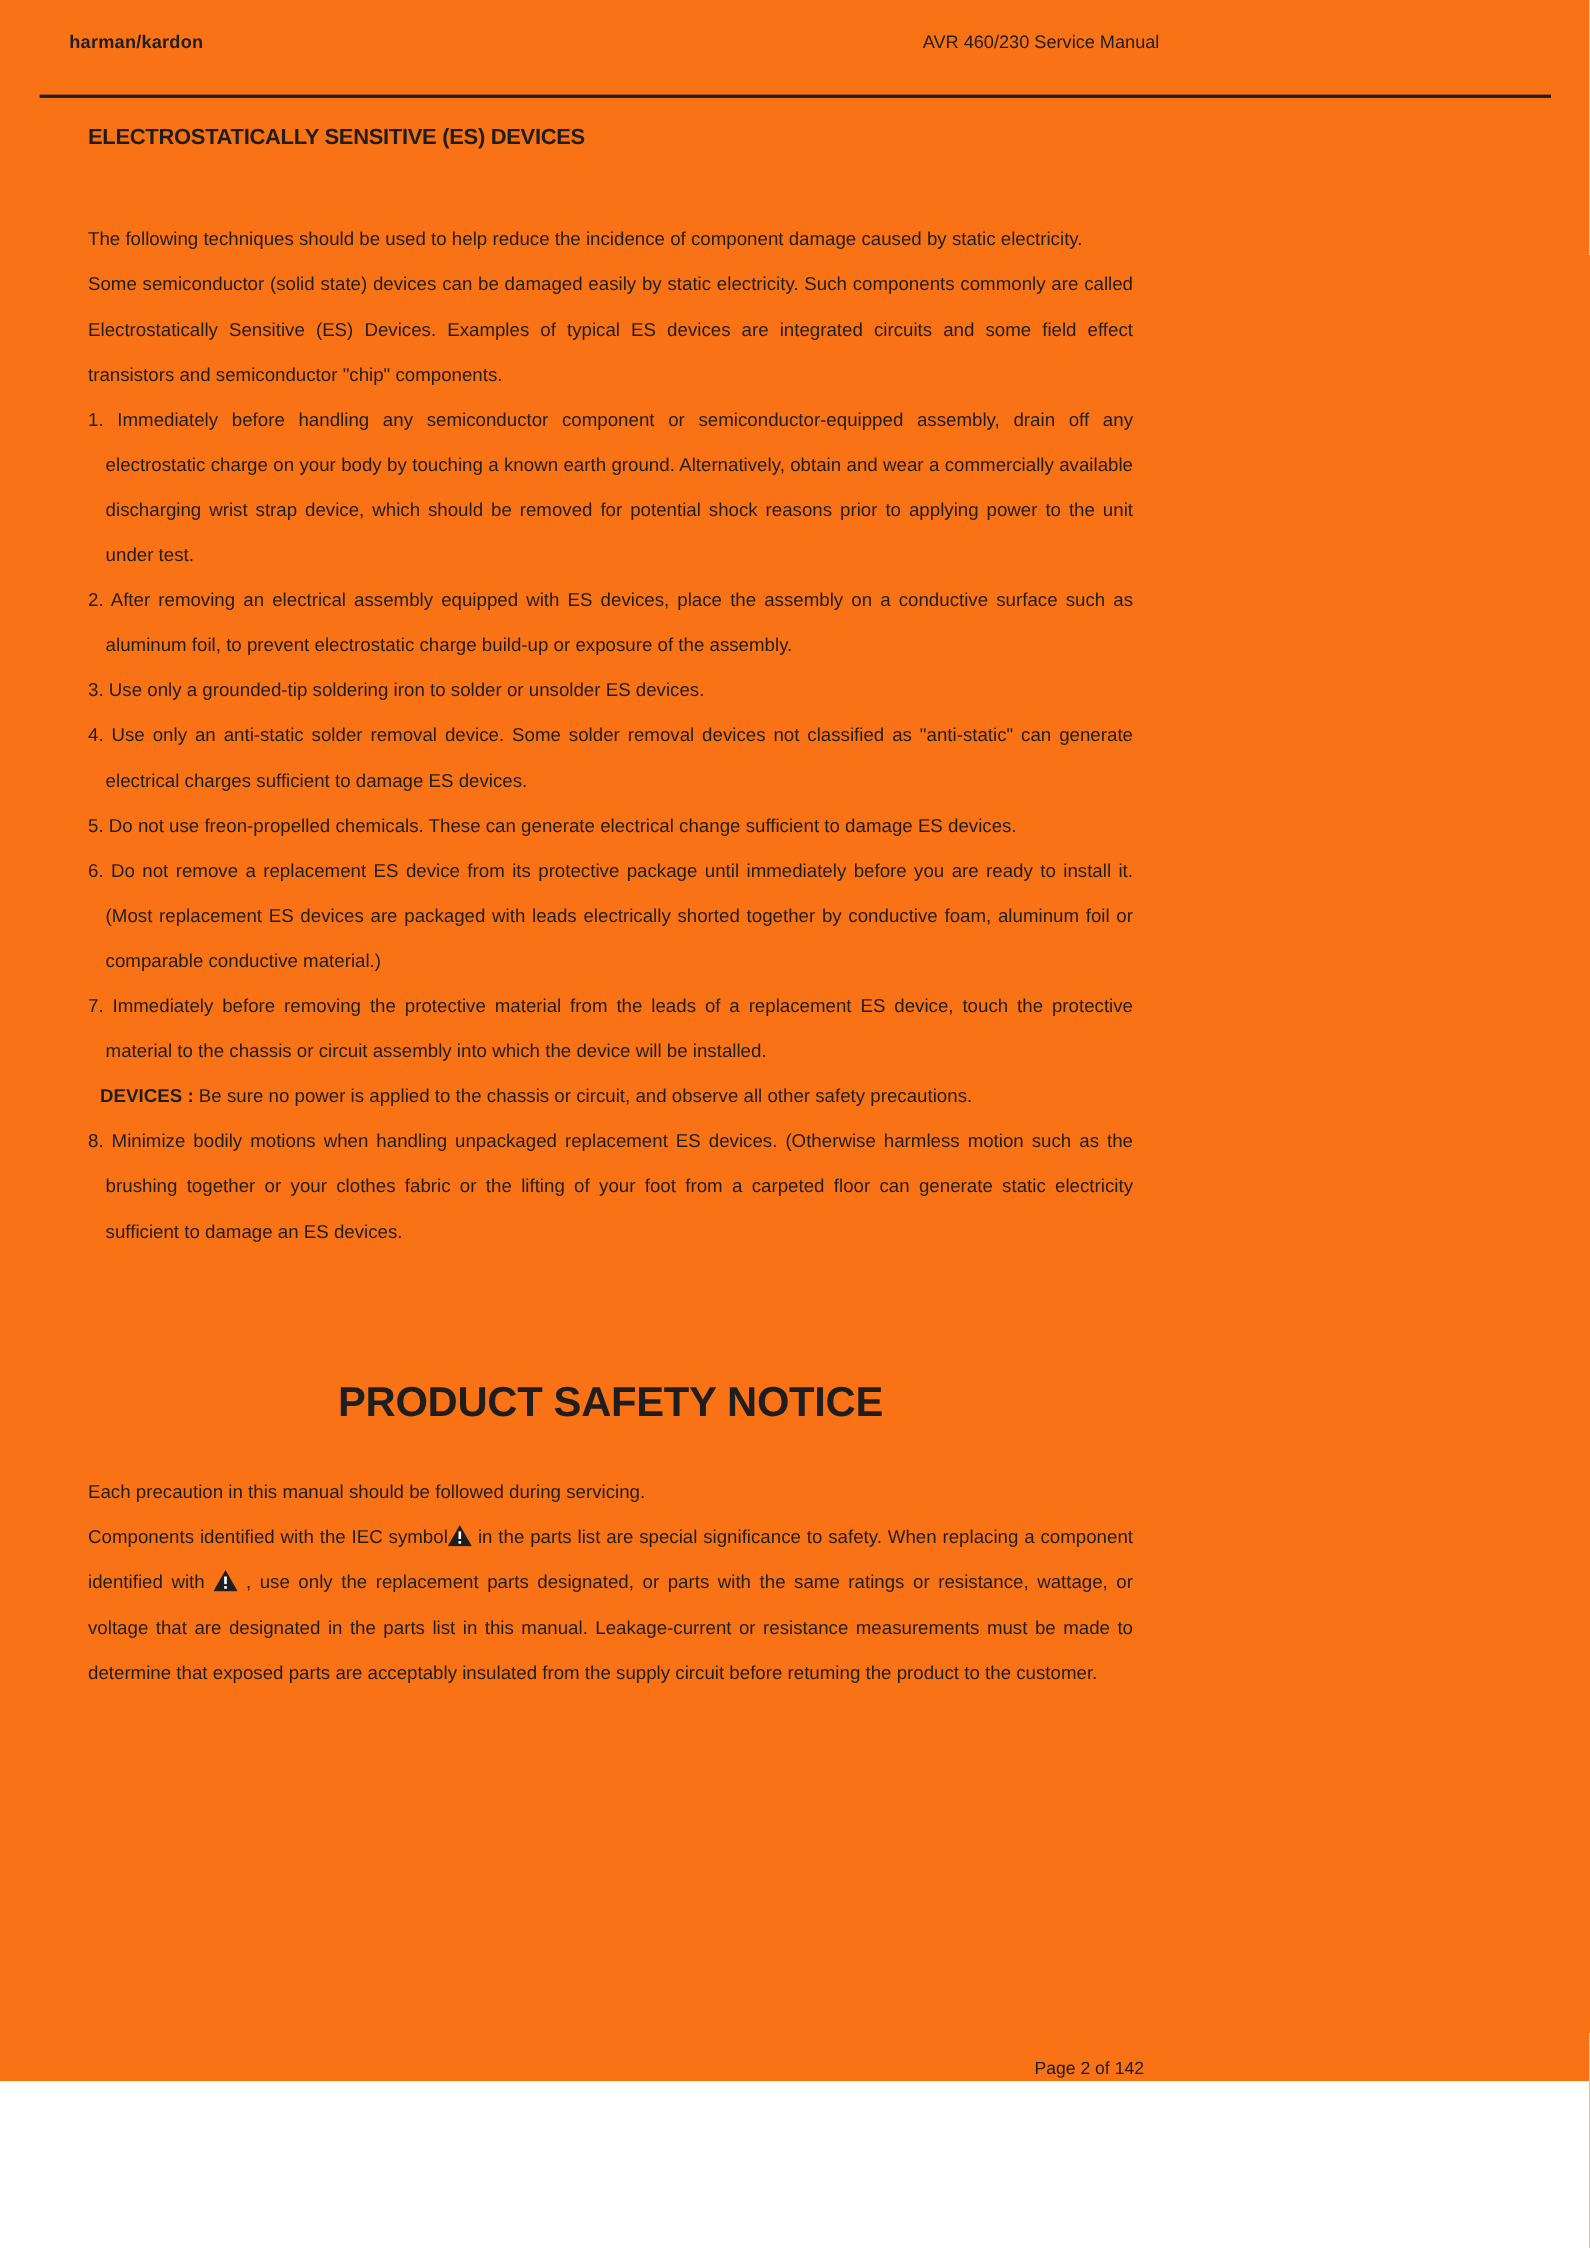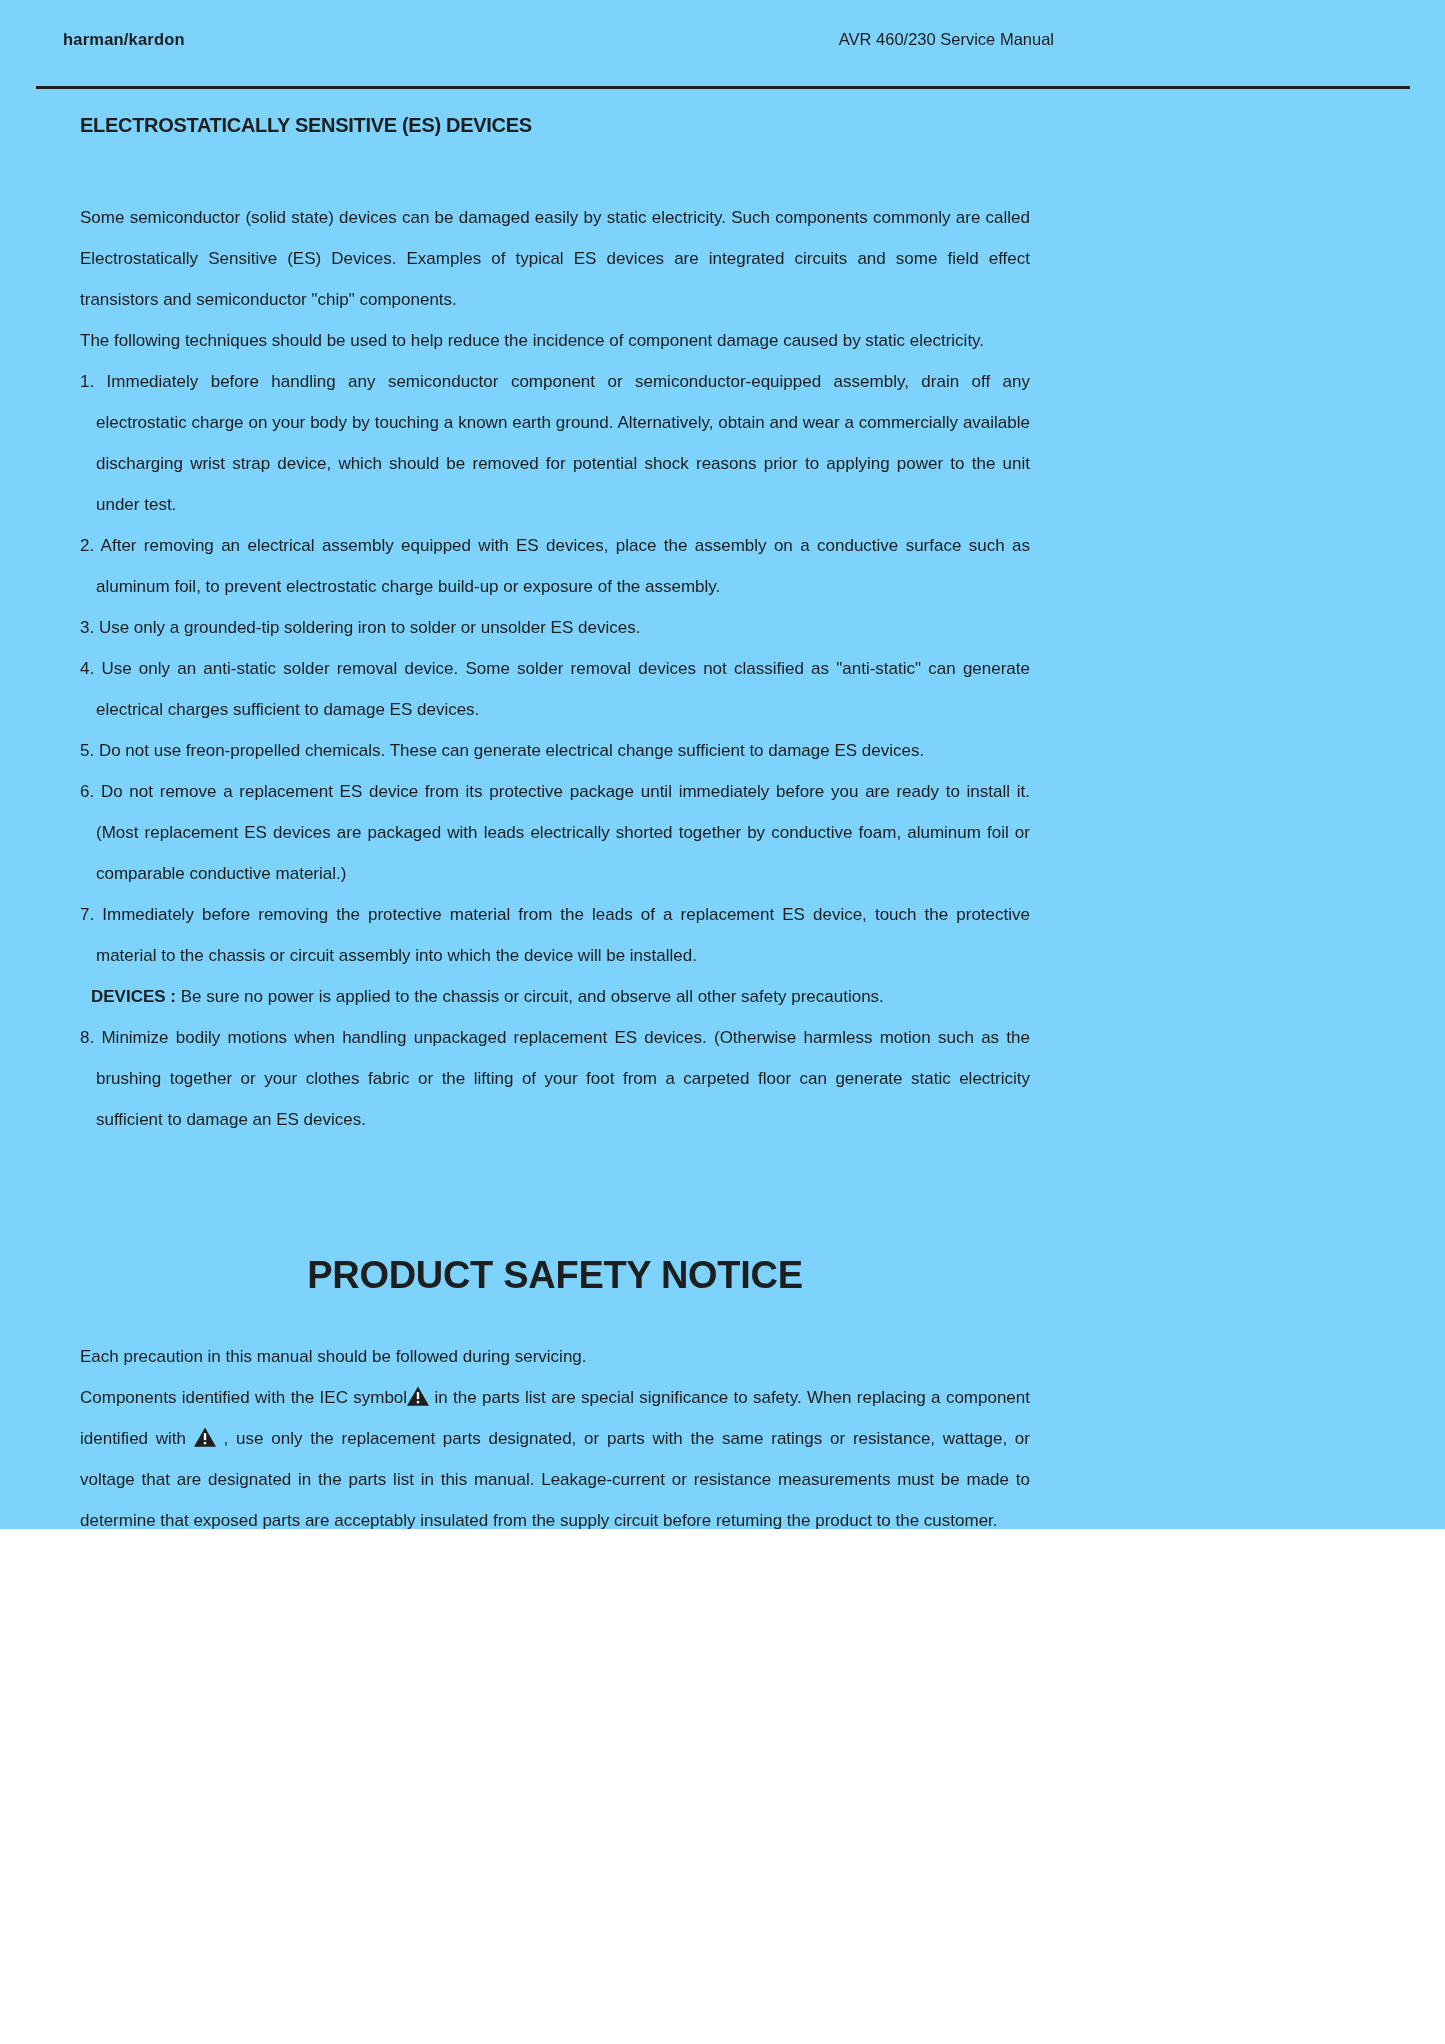--- a/index.html
+++ b/index.html
@@ -1,20 +1,20 @@
 <!DOCTYPE html>
 <html><head>
 <meta charset="utf-8">
 <style>
   html, body { margin: 0; padding: 0; background: #ffffff; }
   .page {
     position: relative;
     width: 1445px;
-    height: 1529px;
-    background: #7dd3fc;
+    height: 1892px;
+    background: #f97316;
     font-family: "Liberation Sans", sans-serif;
     color: #1e1e1e;
     overflow: hidden;
   }
   .header-brand {
     position: absolute;
     top: 30px;
     left: 63px;
     font-size: 16.5px;
     font-weight: bold;
@@ -94,22 +94,22 @@
 <div class="page">
 
   <div class="header-brand">harman/kardon</div>
   <div class="header-title">AVR 460/230 Service Manual</div>
   <div class="header-rule"></div>
 
   <div class="content">
 
     <h1 class="doc-title">ELECTROSTATICALLY SENSITIVE (ES) DEVICES</h1>
 
+    <p class="bt">The following techniques should be used to help reduce the incidence of component damage caused by static electricity.</p>
     <p class="bt">Some semiconductor (solid state) devices can be damaged easily by static electricity. Such components commonly are called Electrostatically Sensitive (ES) Devices. Examples of typical ES devices are integrated circuits and some field effect transistors and semiconductor "chip" components.</p>
-    <p class="bt">The following techniques should be used to help reduce the incidence of component damage caused by static electricity.</p>
 
     <p class="bt li">1. Immediately before handling any semiconductor component or semiconductor-equipped assembly, drain off any electrostatic charge on your body by touching a known earth ground. Alternatively, obtain and wear a commercially available discharging wrist strap device, which should be removed for potential shock reasons prior to applying power to the unit under test.</p>
     <p class="bt li">2. After removing an electrical assembly equipped with ES devices, place the assembly on a conductive surface such as aluminum foil, to prevent electrostatic charge build-up or exposure of the assembly.</p>
     <p class="bt li">3. Use only a grounded-tip soldering iron to solder or unsolder ES devices.</p>
     <p class="bt li">4. Use only an anti-static solder removal device. Some solder removal devices not classified as "anti-static" can generate electrical charges sufficient to damage ES devices.</p>
     <p class="bt li">5. Do not use freon-propelled chemicals. These can generate electrical change sufficient to damage ES devices.</p>
     <p class="bt li">6. Do not remove a replacement ES device from its protective package until immediately before you are ready to install it. (Most replacement ES devices are packaged with leads electrically shorted together by conductive foam, aluminum foil or comparable conductive material.)</p>
     <p class="bt li">7. Immediately before removing the protective material from the leads of a replacement ES device, touch the protective material to the chassis or circuit assembly into which the device will be installed.</p>
 
     <p class="bt caution">

